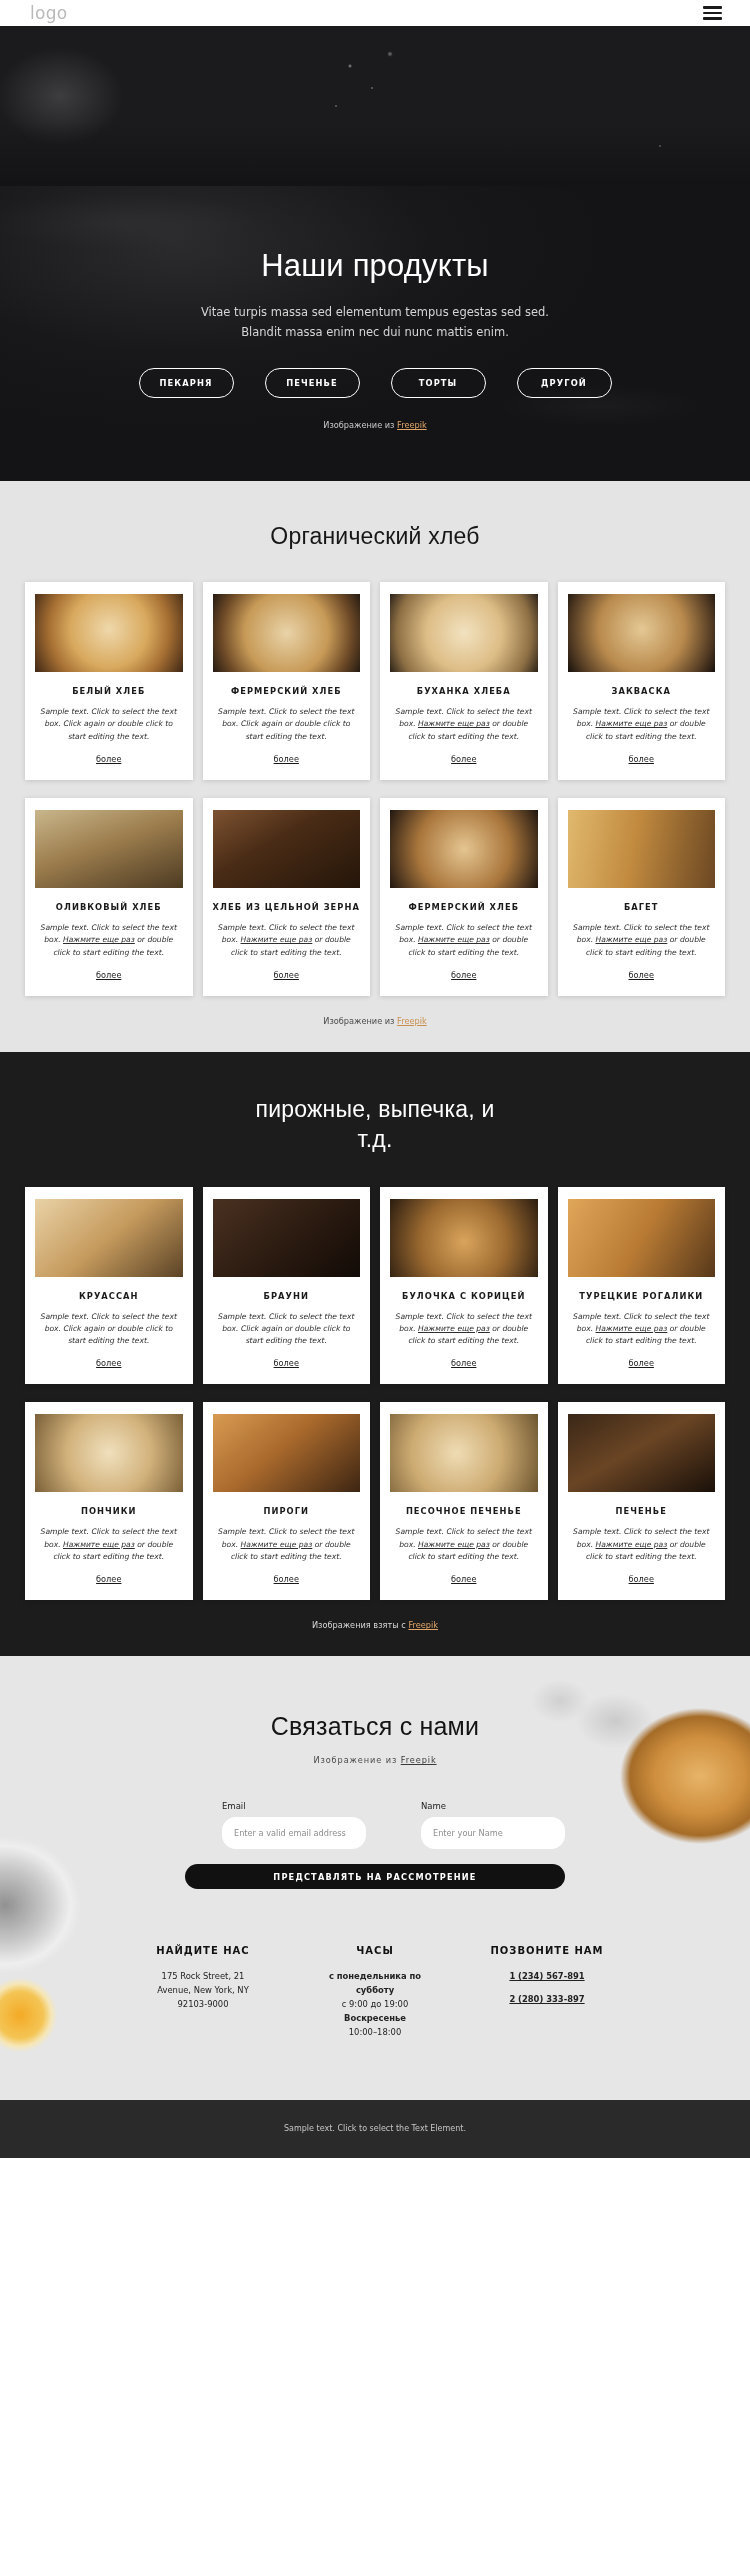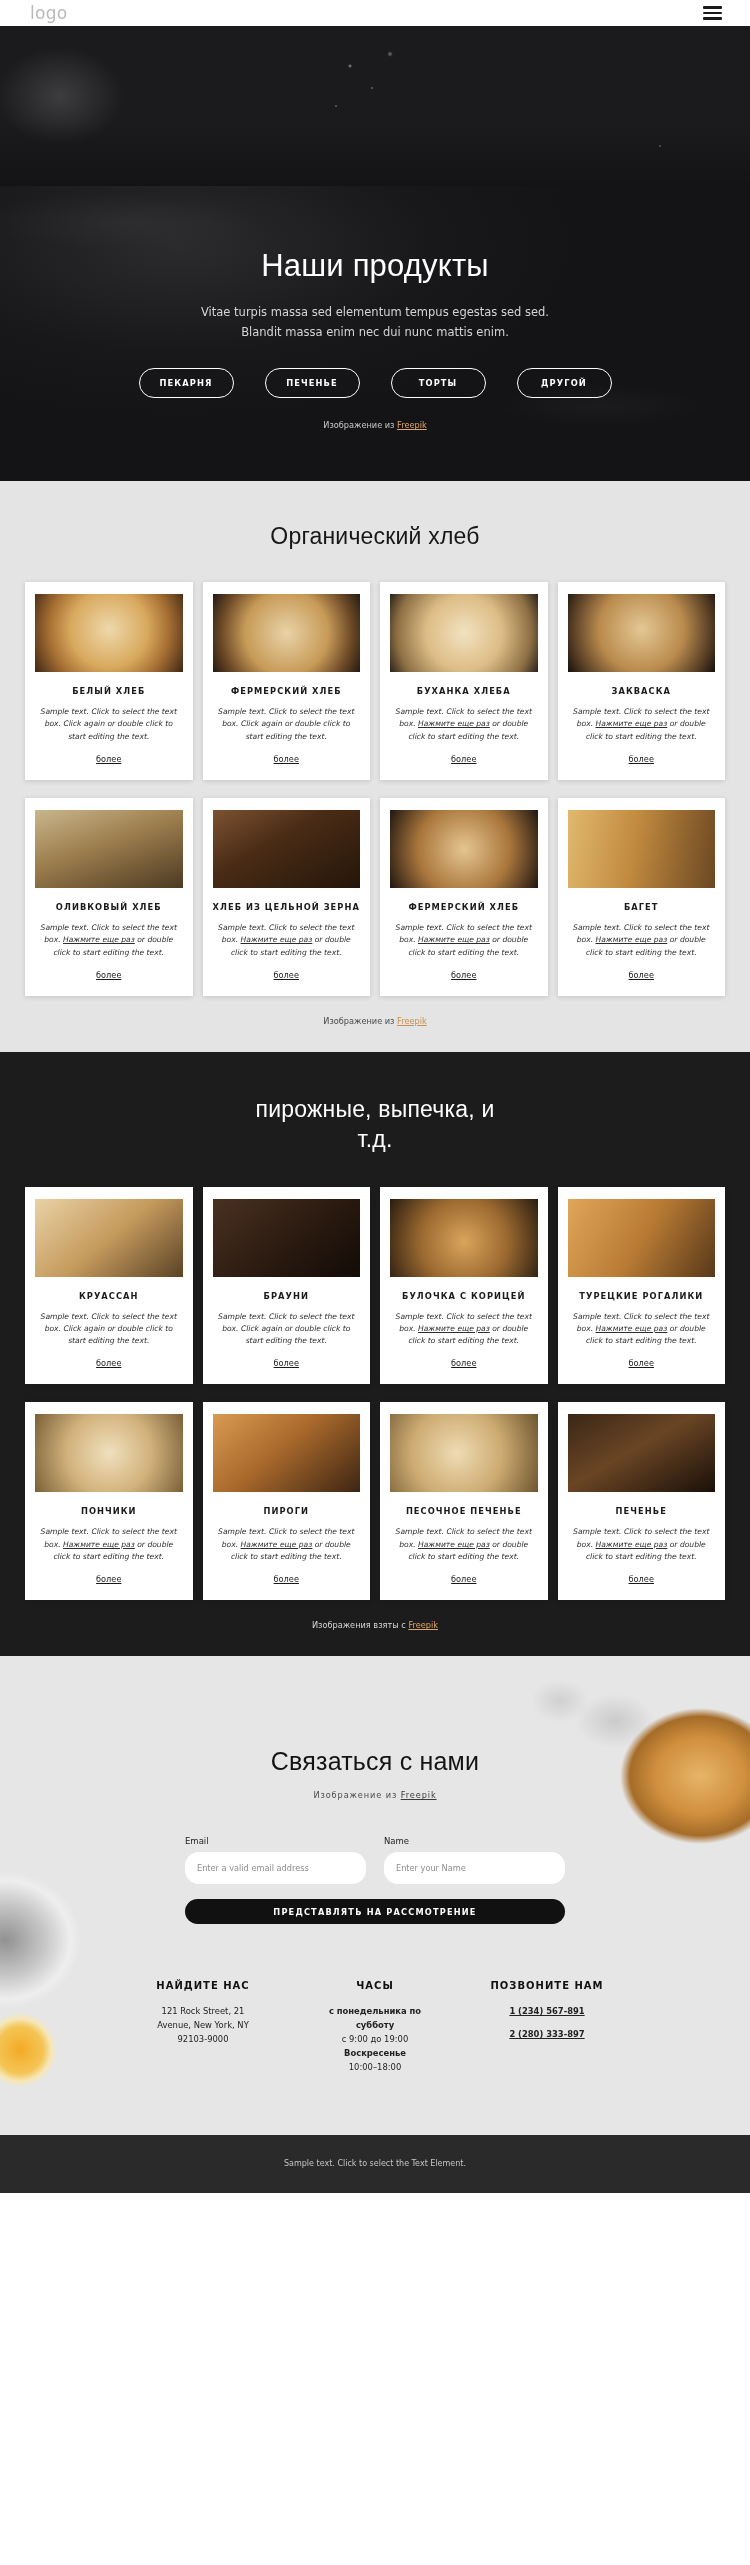--- a/index.html
+++ b/index.html
@@ -233,39 +233,38 @@
       radial-gradient(ellipse 55px 38px at 95px 55px, rgba(120,120,120,.25) 0%, rgba(120,120,120,0) 72%),
       radial-gradient(ellipse 40px 30px at 40px 35px, rgba(120,120,120,.2) 0%, rgba(120,120,120,0) 72%);
   }
   .contact-inner { position: relative; z-index: 2; }
   .contact-title {
     text-align: center;
     font-size: 25px;
     font-weight: 400;
     color: #141414;
     letter-spacing: .2px;
-    margin-top: 35px;
   }
   .contact-credit {
     text-align: center;
     margin-top: 14px;
     font-size: 8.2px;
     letter-spacing: .9px;
     color: #4a4a4a;
     font-family: "DejaVu Sans", sans-serif;
   }
   .contact-credit a { color: #3a3a3a; text-decoration: underline; }
   .form-row {
     display: flex;
     gap: 18px;
     justify-content: center;
     margin-top: 36px;
     padding: 0 185px;
   }
-  .field { flex: 1; }
+  .field { flex: 1; margin-left: 37px; }
   .field label {
     display: block;
     font-size: 8.5px;
     color: #1d1d1d;
     margin-bottom: 6px;
     font-family: "DejaVu Sans", sans-serif;
   }
   .field input {
     width: 100%;
     height: 32px;
@@ -509,21 +508,21 @@
         </div>
       </div>
 
       <div class="submit-wrap">
         <button class="submit-btn">ПРЕДСТАВЛЯТЬ НА РАССМОТРЕНИЕ</button>
       </div>
 
       <div class="info-cols" id="info-cols">
           <div class="info-col">
             <div class="info-head">НАЙДИТЕ НАС</div>
-            <div class="info-line">121 Rock Street, 21</div>
+            <div class="info-line">175 Rock Street, 21</div>
             <div class="info-line">Avenue, New York, NY</div>
             <div class="info-line">92103-9000</div>
           </div>
           <div class="info-col">
             <div class="info-head">ЧАСЫ</div>
             <div class="info-line bold">с понедельника по субботу</div>
             <div class="info-line">с 9:00 до 19:00</div>
             <div class="info-line bold">Воскресенье</div>
             <div class="info-line">10:00–18:00</div>
           </div>

